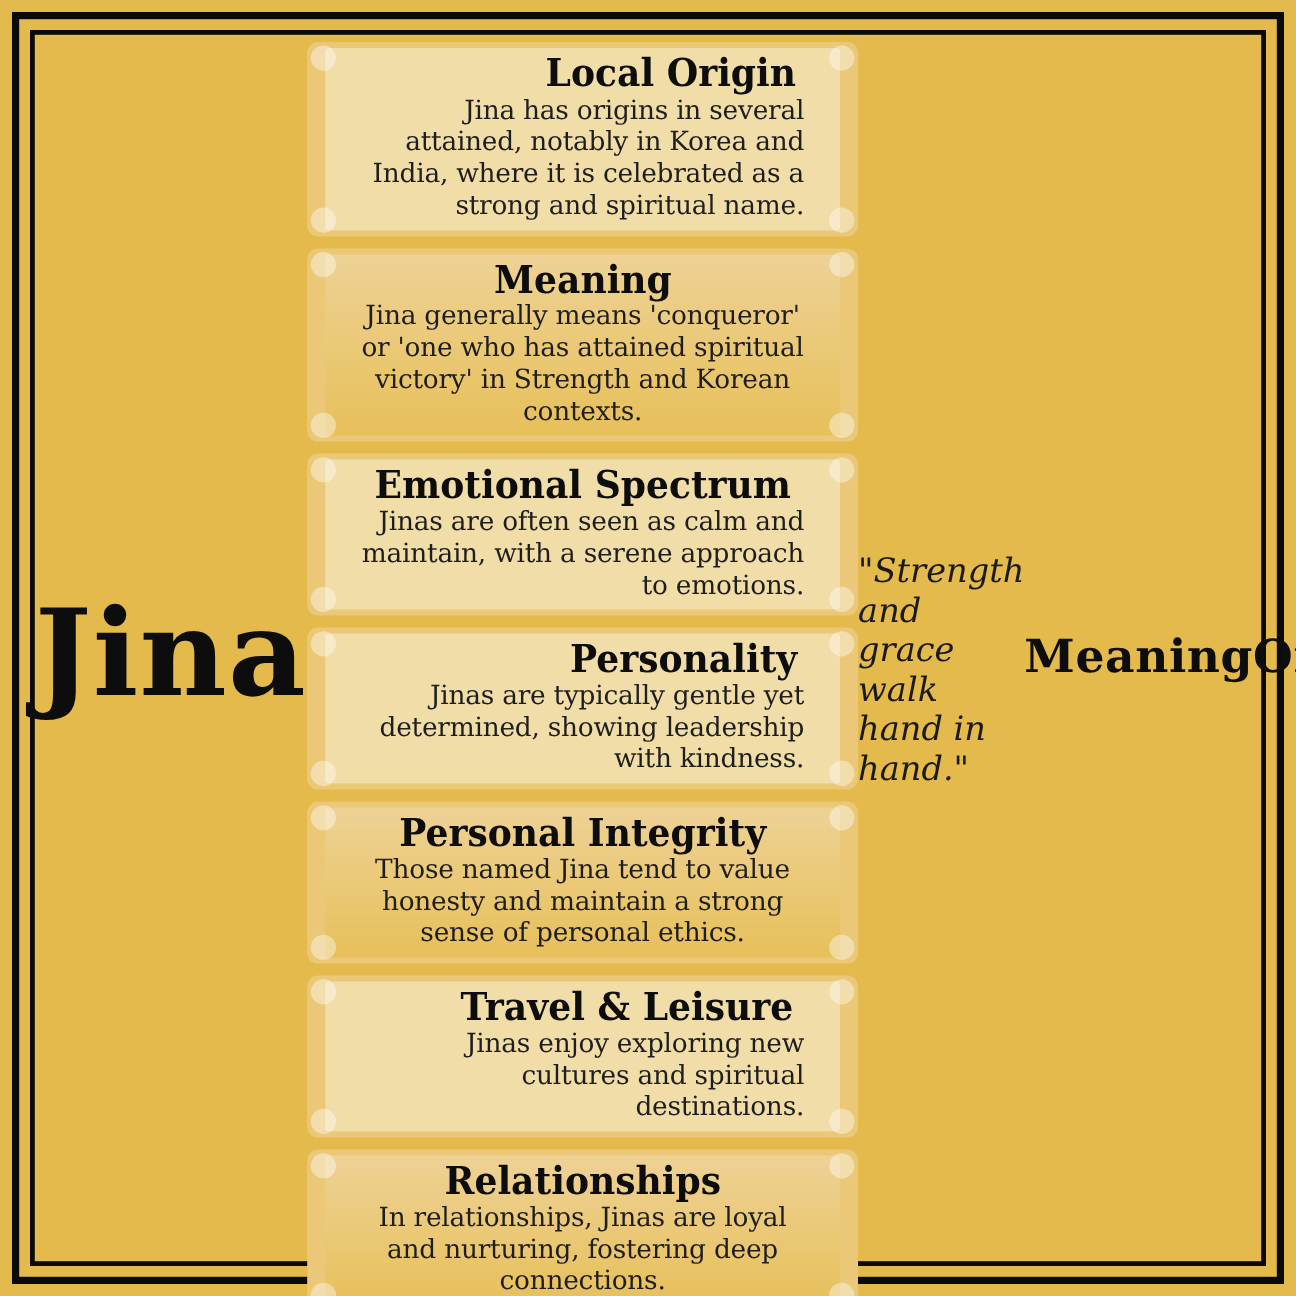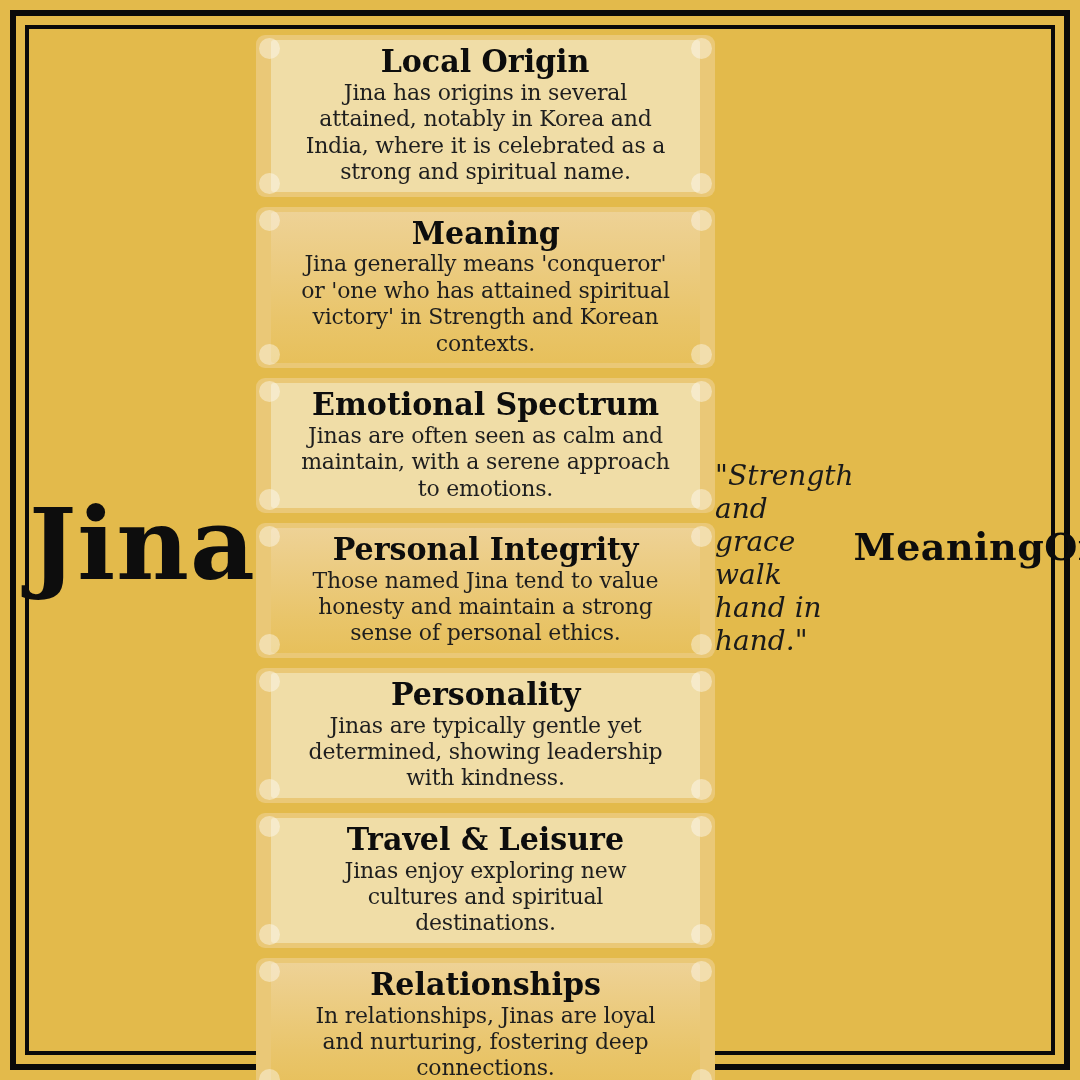--- a/index.html
+++ b/index.html
@@ -50,21 +50,21 @@
     border-radius:9px;
     background:var(--panel-strip);
     padding:5px 15px;
   }
   .plaque-inner{
     border-radius:3px;
     text-align:center;
     padding:3px 30px 6px;
     min-height:66px;
   }
-  .plaque-inner.solid{ background:var(--panel-solid); }
+  .plaque-inner.solid{ background:var(--panel-solid);text-align:right; }
   .plaque-inner.fade{
     background:linear-gradient(180deg,#eed296 0%,#e9c56b 70%,#e7c05b 100%);
   }
   .card-title{
     display:inline-block;
     font-size:32px;
     line-height:1.15;
     font-weight:bold;
     color:#0d0d0d;
     transform:scaleX(0.94);
@@ -144,43 +144,43 @@
         <h2 class="card-title">Emotional Spectrum</h2>
         <p class="card-body">Jinas are often seen as calm and maintain, with a serene approach to emotions.</p>
       </div>
     </section>
 
     <section class="plaque">
       <span class="rivet tl"></span>
       <span class="rivet tr"></span>
       <span class="rivet bl"></span>
       <span class="rivet br"></span>
+      <div class="plaque-inner solid">
+        <h2 class="card-title">Personality</h2>
+        <p class="card-body">Jinas are typically gentle yet determined, showing leadership with kindness.</p>
+      </div>
+    </section>
+
+    <section class="plaque">
+      <span class="rivet tl"></span>
+      <span class="rivet tr"></span>
+      <span class="rivet bl"></span>
+      <span class="rivet br"></span>
       <div class="plaque-inner fade">
         <h2 class="card-title">Personal Integrity</h2>
         <p class="card-body">Those named Jina tend to value honesty and maintain a strong sense of personal ethics.</p>
       </div>
     </section>
 
     <section class="plaque">
       <span class="rivet tl"></span>
       <span class="rivet tr"></span>
       <span class="rivet bl"></span>
       <span class="rivet br"></span>
       <div class="plaque-inner solid">
-        <h2 class="card-title">Personality</h2>
-        <p class="card-body">Jinas are typically gentle yet determined, showing leadership with kindness.</p>
-      </div>
-    </section>
-
-    <section class="plaque">
-      <span class="rivet tl"></span>
-      <span class="rivet tr"></span>
-      <span class="rivet bl"></span>
-      <span class="rivet br"></span>
-      <div class="plaque-inner solid">
         <h2 class="card-title">Travel &amp; Leisure</h2>
         <p class="card-body">Jinas enjoy exploring new cultures and spiritual destinations.</p>
       </div>
     </section>
 
     <section class="plaque">
       <span class="rivet tl"></span>
       <span class="rivet tr"></span>
       <span class="rivet bl"></span>
       <span class="rivet br"></span>

